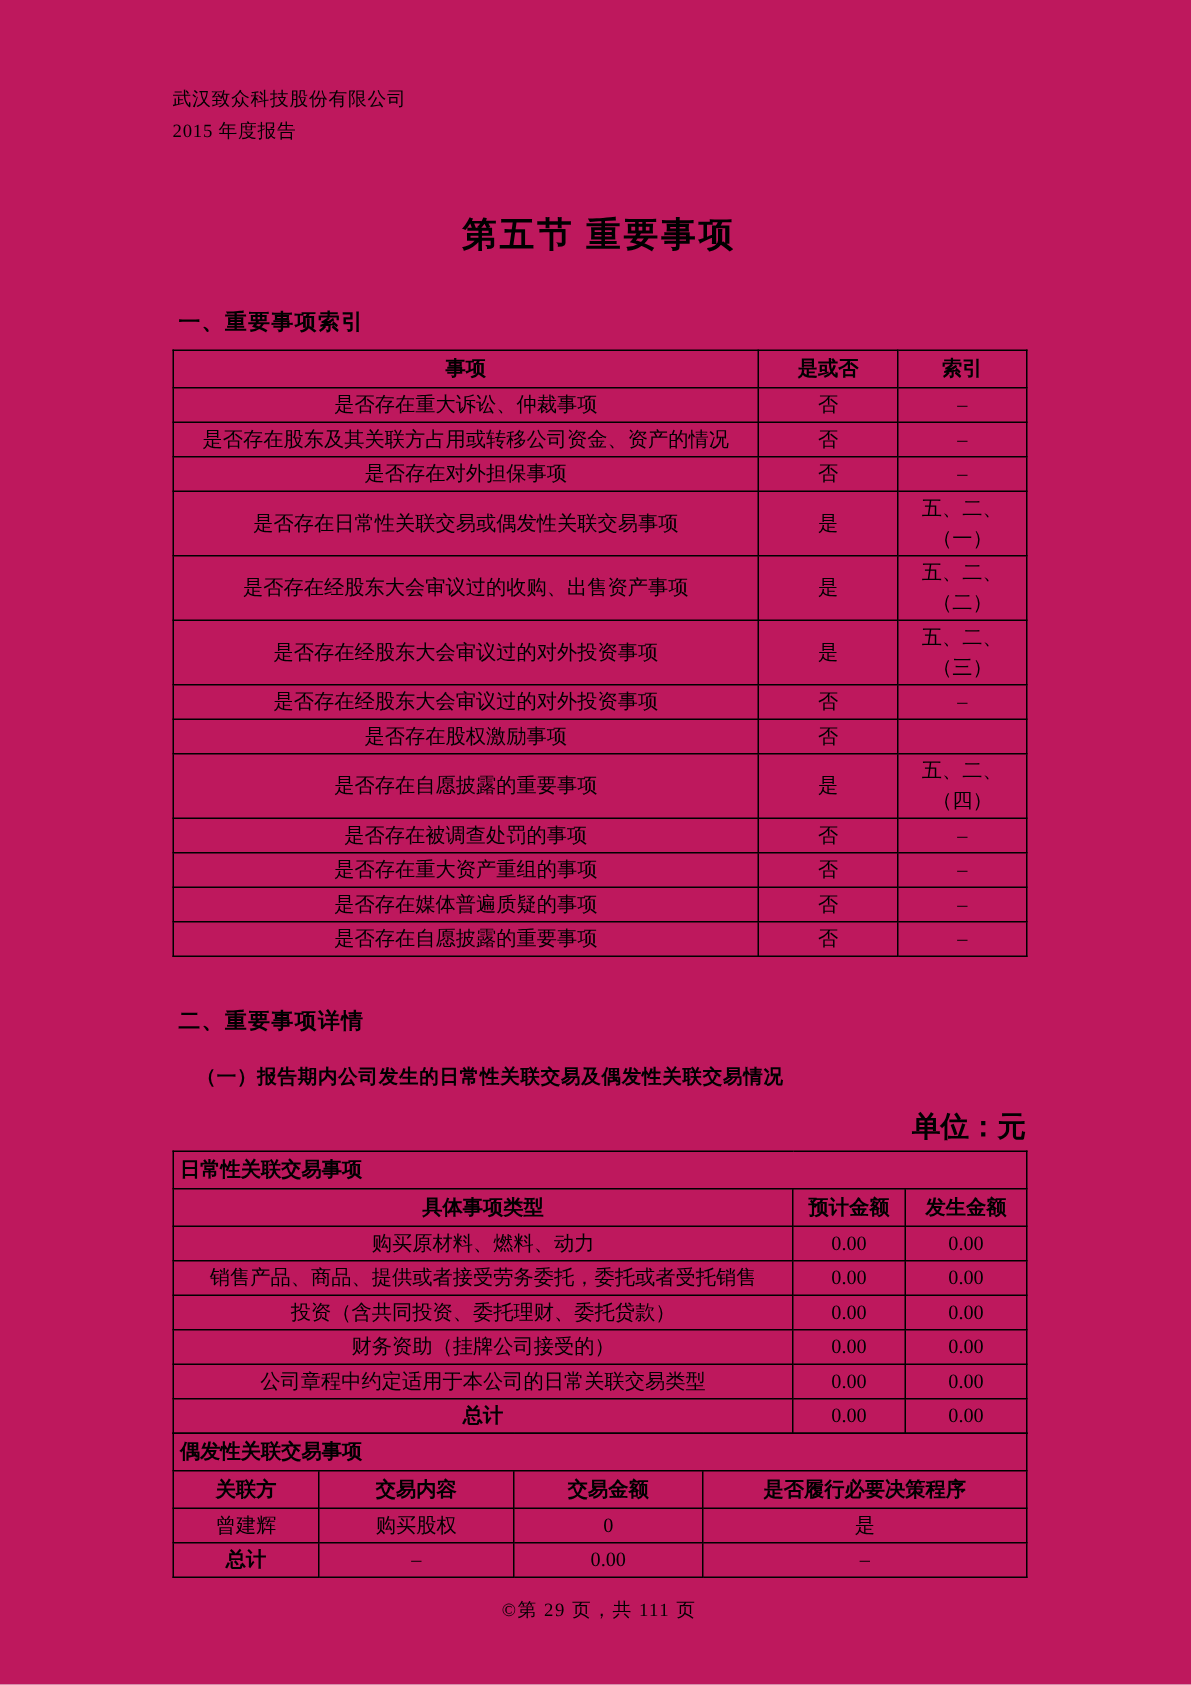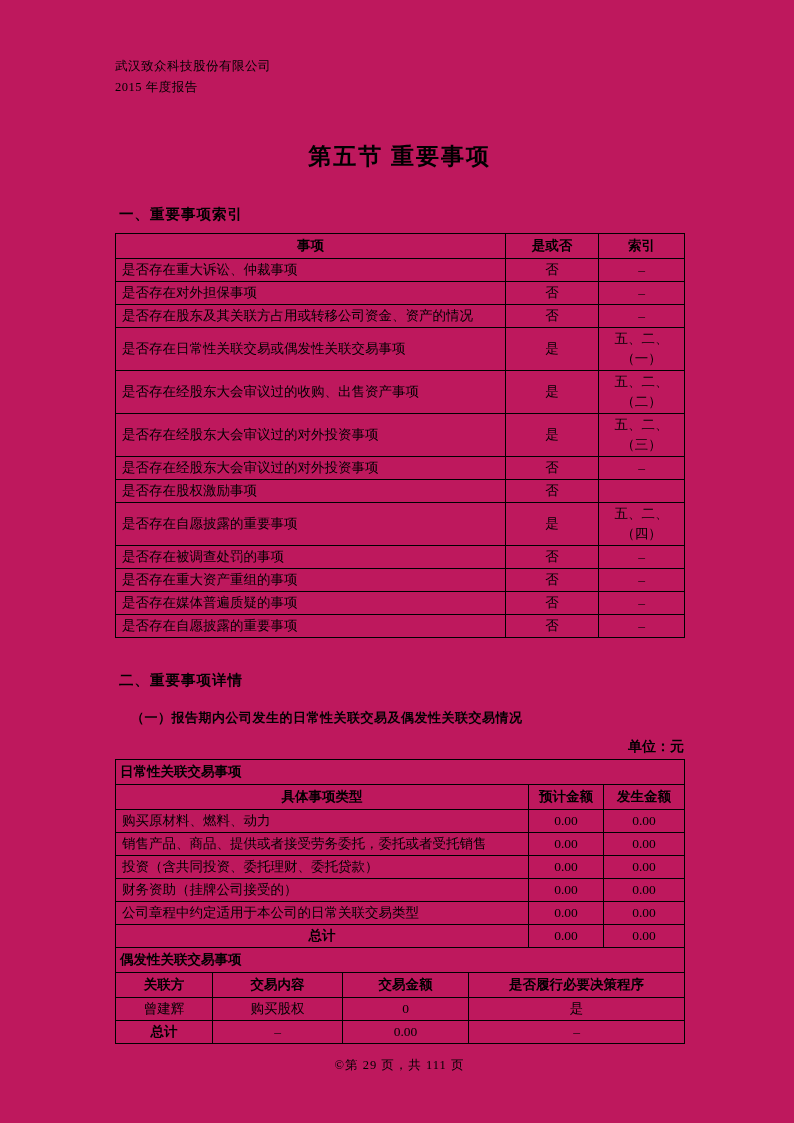--- a/index.html
+++ b/index.html
@@ -17,36 +17,36 @@
   }
   .sec-heading {
     margin-top:33px; margin-left:4px; font-size:14.5px; font-weight:700;
     font-family:"Liberation Sans","DejaVu Sans",sans-serif; letter-spacing:1px;
   }
   .sub-heading {
     margin-top:19px; margin-left:16px; font-size:13px; font-weight:700;
     font-family:"Liberation Sans","DejaVu Sans",sans-serif; letter-spacing:0.5px;
   }
   .unit-line {
-    margin-top:11px; text-align:right; font-size:14px; font-weight:700;
+    margin-top:11px; text-align:right; font-size:19px; font-weight:700;
     font-family:"Liberation Sans","DejaVu Sans",sans-serif;
   }
   table {
     border-collapse:collapse; table-layout:fixed; width:569px;
     font-size:13.5px;
   }
   .tbl-index { margin-top:9px; }
   .tbl-daily { margin-top:3px; }
   .tbl-occ   { margin-top:-1px; }
   td, th { border:1px solid #000; padding:1px 6px; line-height:20px; vertical-align:middle; }
   th {
     font-family:Liberation Serif, serif; font-weight:700;
     text-align:center; padding:2px 4px;
   }
-  .c-left  { text-align:left; }
+  .c-left  { text-align:center; }
   .c-mid   { text-align:center; }
   .c-idx   { text-align:center; white-space:pre-line; }
   .row-total td { font-weight:700; }
   .row-total .total-label {
     text-align:center; font-family:"Liberation Sans","DejaVu Sans",sans-serif;
   }
   .span-title {
     font-family:"Liberation Sans","DejaVu Sans",sans-serif; font-weight:700;
     padding:2px 4px;
   }
@@ -80,26 +80,26 @@
           <th>索引</th>
         </tr>
       </thead>
       <tbody>
         <tr>
           <td class="c-left">是否存在重大诉讼、仲裁事项</td>
           <td class="c-mid">否</td>
           <td class="c-idx">–</td>
         </tr>
         <tr>
+          <td class="c-left">是否存在股东及其关联方占用或转移公司资金、资产的情况</td>
+          <td class="c-mid">否</td>
+          <td class="c-idx">–</td>
+        </tr>
+        <tr>
           <td class="c-left">是否存在对外担保事项</td>
-          <td class="c-mid">否</td>
-          <td class="c-idx">–</td>
-        </tr>
-        <tr>
-          <td class="c-left">是否存在股东及其关联方占用或转移公司资金、资产的情况</td>
           <td class="c-mid">否</td>
           <td class="c-idx">–</td>
         </tr>
         <tr>
           <td class="c-left">是否存在日常性关联交易或偶发性关联交易事项</td>
           <td class="c-mid">是</td>
           <td class="c-idx">五、二、
 （一）</td>
         </tr>
         <tr>

